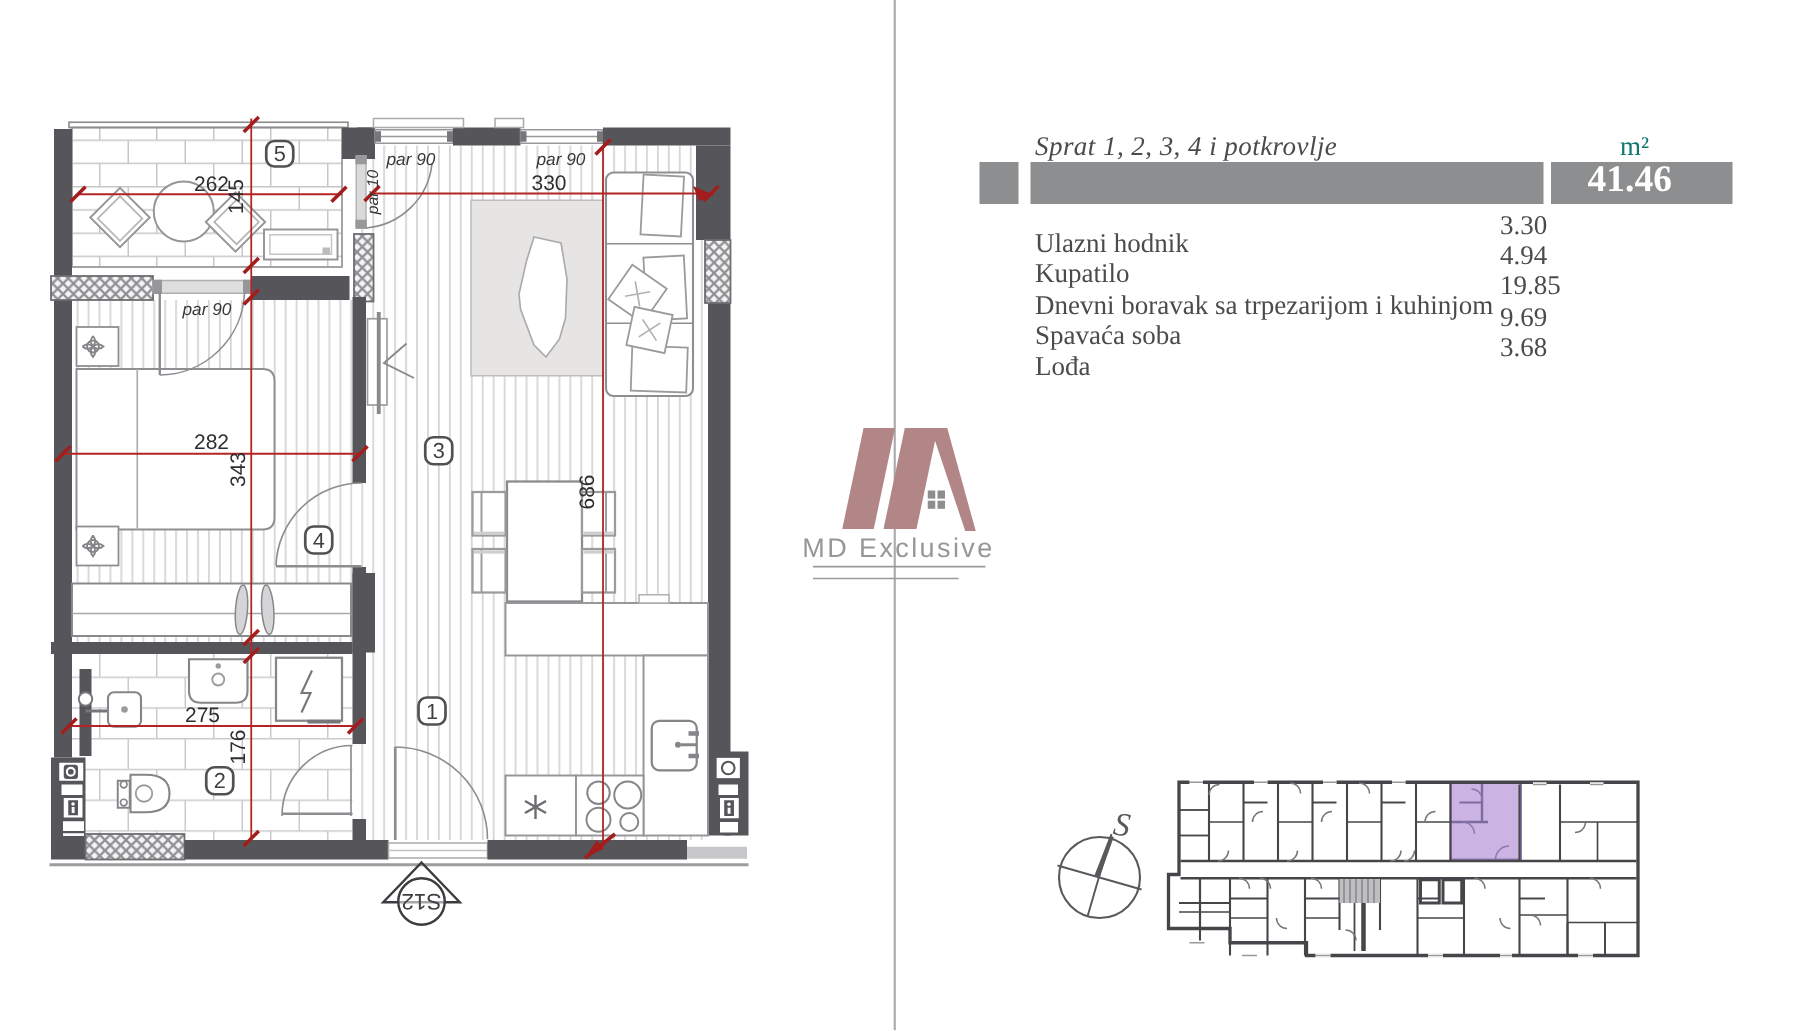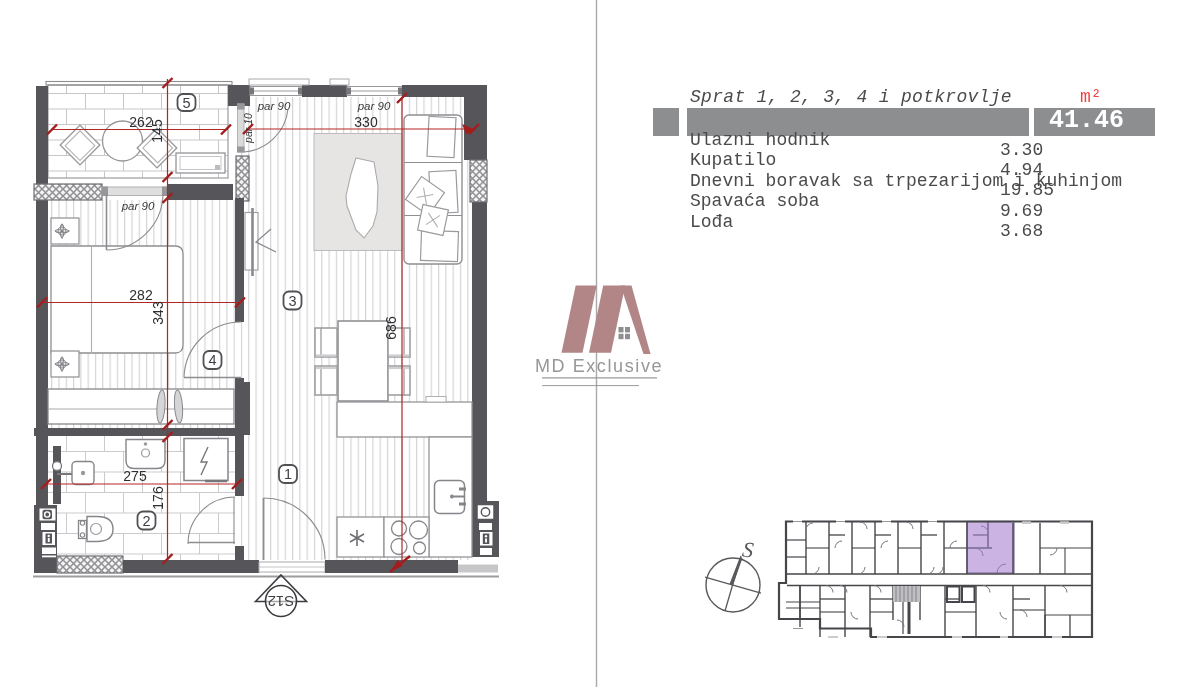--- a/index.html
+++ b/index.html
@@ -1,19 +1,19 @@
 <!DOCTYPE html>
 <html><head>
 <meta charset="utf-8">
 <style>
   html,body{margin:0;padding:0;background:#fff;}
   .page{position:relative;width:1200px;height:687px;background:#ffffff;overflow:hidden;
         font-family:"Liberation Sans", sans-serif;}
   .abs{position:absolute;}
-  .ser{font-family:Liberation Mono, monospace;}
+  .ser{font-family:Liberation Serif, serif;}
 </style>
 </head>
 <body>
 <div class="page">
 
 <svg class="abs" style="left:0;top:0" width="1200" height="687" viewBox="0 0 1200 687">
 <defs>
   <pattern id="vs" width="7.3" height="10" patternUnits="userSpaceOnUse">
     <rect width="7.3" height="10" fill="#ffffff"></rect>
     <line x1="0.6" y1="0" x2="0.6" y2="10" stroke="#d2d2d4" stroke-width="1.1"></line>
@@ -549,32 +549,32 @@
     <line x1="875" y1="535" x2="891" y2="535"></line>
     <line x1="921" y1="535" x2="937" y2="535"></line>
     <line x1="1045" y1="637" x2="1045" y2="615"></line>
     <line x1="1070" y1="615" x2="1070" y2="637"></line>
   </g>
 </g>
 </svg>
 
 <div class="abs ser" style="left:690px;top:87px;font-size:18px;font-style:italic;color:#4b4b4d;letter-spacing:0.3px;">Sprat 1, 2, 3, 4 i potkrovlje</div>
 
-<div class="abs ser" style="left:1080px;top:87px;font-size:18px;color:#ef4444;">m²</div>
+<div class="abs ser" style="left:1080px;top:87px;font-size:18px;color:#0f766e;">m²</div>
 
 <div class="abs" style="left:653px;top:108px;width:26px;height:28px;background:#8d8e90;"></div>
 
 <div class="abs" style="left:687px;top:108px;width:342px;height:28px;background:#8d8e90;"></div>
 
 
 <div class="abs" style="left:1033.5px;top:108px;width:121px;height:28px;background:#8d8e90;"></div>
 
 <div class="abs ser" style="left:1033.5px;top:106px;width:106px;height:28px;font-size:25px;font-weight:bold;color:#ffffff;text-align:center;">41.46</div>
 
-<div class="abs ser" style="left:690px;top:130px;font-size:18px;line-height:20.4px;color:#4b4b4d;">
+<div class="abs ser" style="left:690px;top:152px;font-size:18px;line-height:20.4px;color:#4b4b4d;">
 Ulazni hodnik<br>
 Kupatilo<br>
 Dnevni boravak sa trpezarijom i kuhinjom<br>
 Spavaća soba<br>
 Lođa
 </div>
 
 <div class="abs ser" style="left:1000px;top:139.5px;width:110px;font-size:18px;line-height:20.4px;color:#4b4b4d;text-align:left;">
 3.30<br>
 4.94<br>

